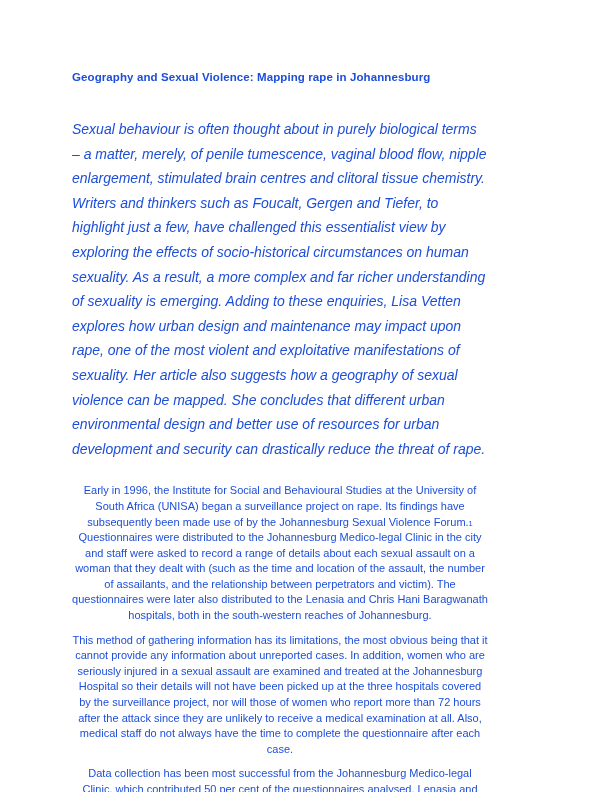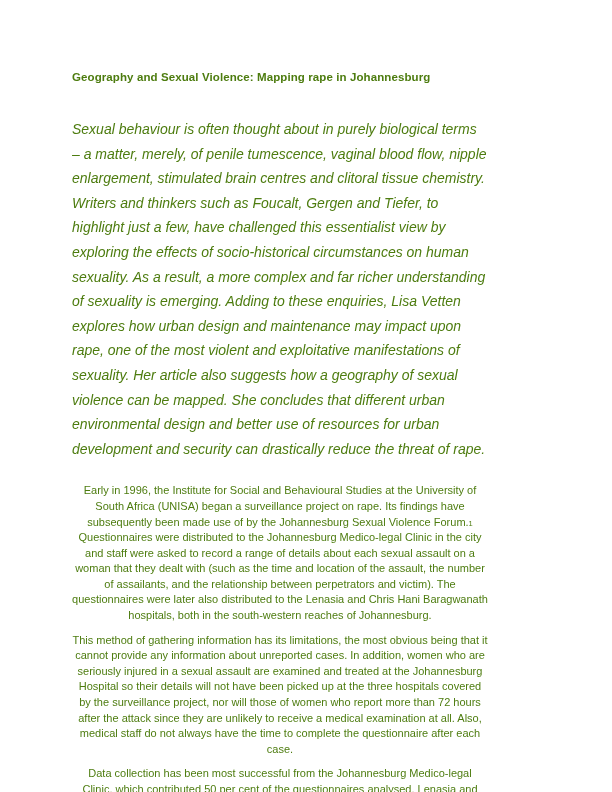--- a/index.html
+++ b/index.html
@@ -5,21 +5,21 @@
   * { margin: 0; padding: 0; box-sizing: border-box; }
   html, body {
     background: #ffffff;
     font-family: "Liberation Sans", sans-serif;
   }
   .page {
     position: relative;
     width: 560px;
     height: 792px;
     background: #ffffff;
-    color: #4d7c0f;
+    color: #1d4ed8;
     padding: 70px 72px 0 72px;
     overflow: hidden;
   }
   .title {
     font-size: 11.5px;
     font-weight: bold;
     line-height: 14px;
     letter-spacing: 0.1px;
   }
   .abstract {

